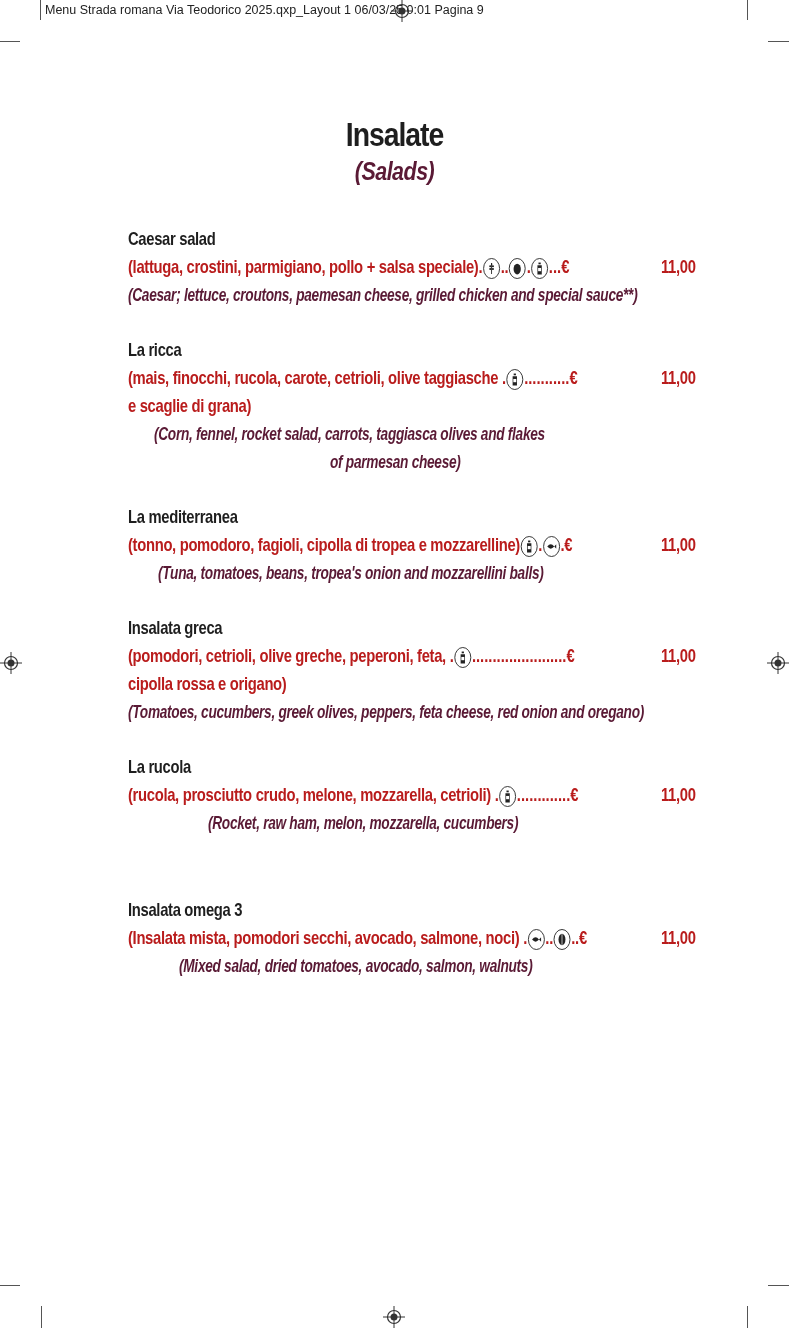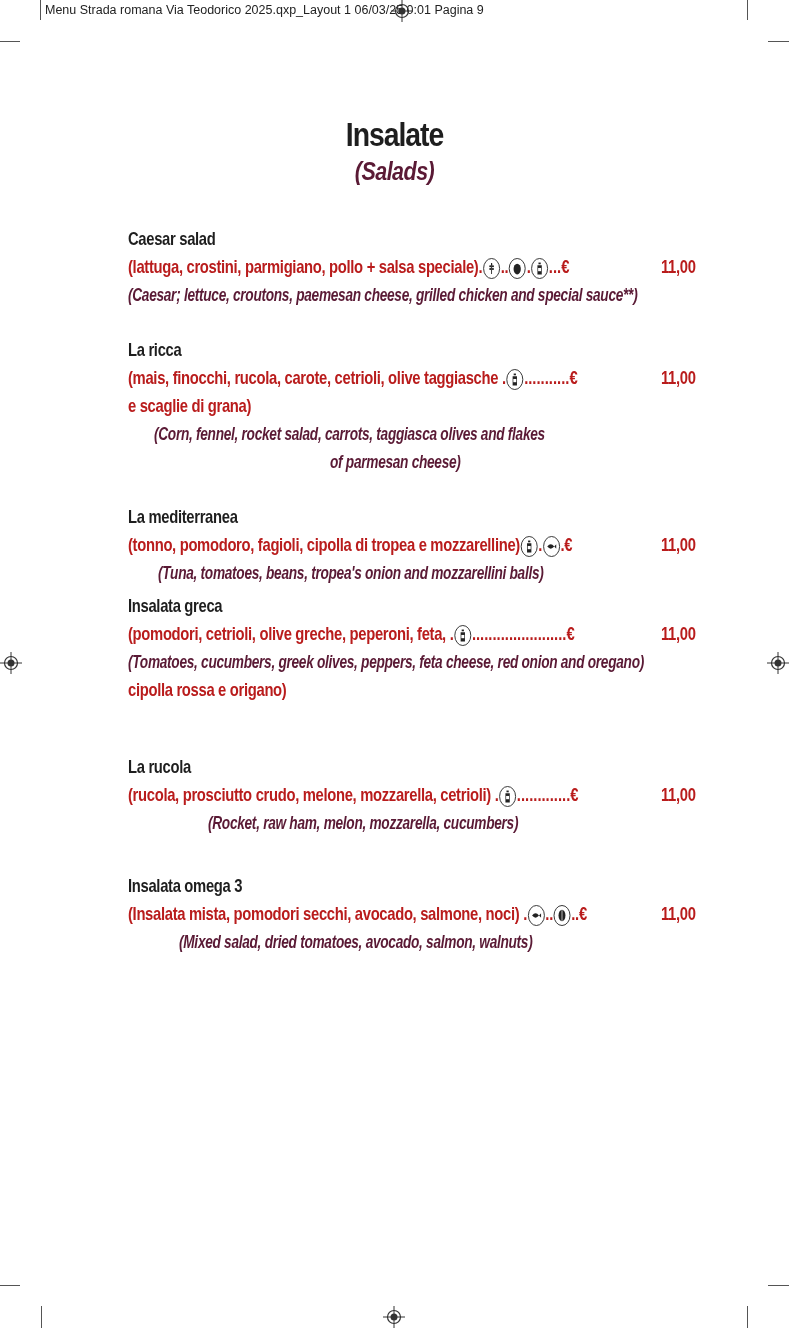--- a/index.html
+++ b/index.html
@@ -145,54 +145,54 @@
           <svg>
             <use href="#sym-fish"></use>
           </svg>
         </span>.<span>€</span>
     </span>
     <span class="price narrow" style="right:4px;">11,00</span>
   </div>
   <div class="line en"><span class="narrow" style="transform:scaleX(0.74);">(Tuna, tomatoes, beans, tropea's onion and mozzarellini balls)</span></div>
 </div>
 
-<div class="item" style="top:592px;">
+<div class="item" style="top:614px;">
   <div class="line name"><span class="narrow">Insalata greca</span></div>
   <div class="line desc">
     <span class="narrow">
       <span>(pomodori, cetrioli, olive greche, peperoni, feta,</span> .<span class="icon">
           <svg>
             <use href="#sym-dairy"></use>
           </svg>
         </span><span class="dots">.......................</span><span>€</span>
     </span>
     <span class="price narrow" style="right:4px;">11,00</span>
   </div>
-  <div class="line en"><span class="narrow" style="transform:scaleX(0.74);">(Tomatoes, cucumbers, greek olives, peppers, feta cheese, red onion and oregano)</span></div>
   <div class="line desc">
       <span class="narrow">cipolla rossa e origano)</span>
     </div>
+  <div class="line en"><span class="narrow" style="transform:scaleX(0.74);">(Tomatoes, cucumbers, greek olives, peppers, feta cheese, red onion and oregano)</span></div>
 </div>
 
 <div class="item" style="top:753px;">
   <div class="line name"><span class="narrow">La rucola</span></div>
   <div class="line desc">
     <span class="narrow">
       <span>(rucola, prosciutto crudo, melone, mozzarella, cetrioli)</span> .<span class="icon">
           <svg>
             <use href="#sym-dairy"></use>
           </svg>
         </span><span class="dots">.............</span><span>€</span>
     </span>
     <span class="price narrow" style="right:4px;">11,00</span>
   </div>
   <div class="line en"><span class="narrow" style="transform:scaleX(0.74);">(Rocket, raw ham, melon, mozzarella, cucumbers)</span></div>
 </div>
 
-<div class="item" style="top:872px;">
+<div class="item" style="top:896px;">
   <div class="line name"><span class="narrow">Insalata omega 3</span></div>
   <div class="line desc">
     <span class="narrow">
       <span>(Insalata mista, pomodori secchi, avocado, salmone, noci)</span> .<span class="icon">
           <svg>
             <use href="#sym-fish"></use>
           </svg>
         </span>..<span class="icon">
           <svg>
             <use href="#sym-nuts"></use>

